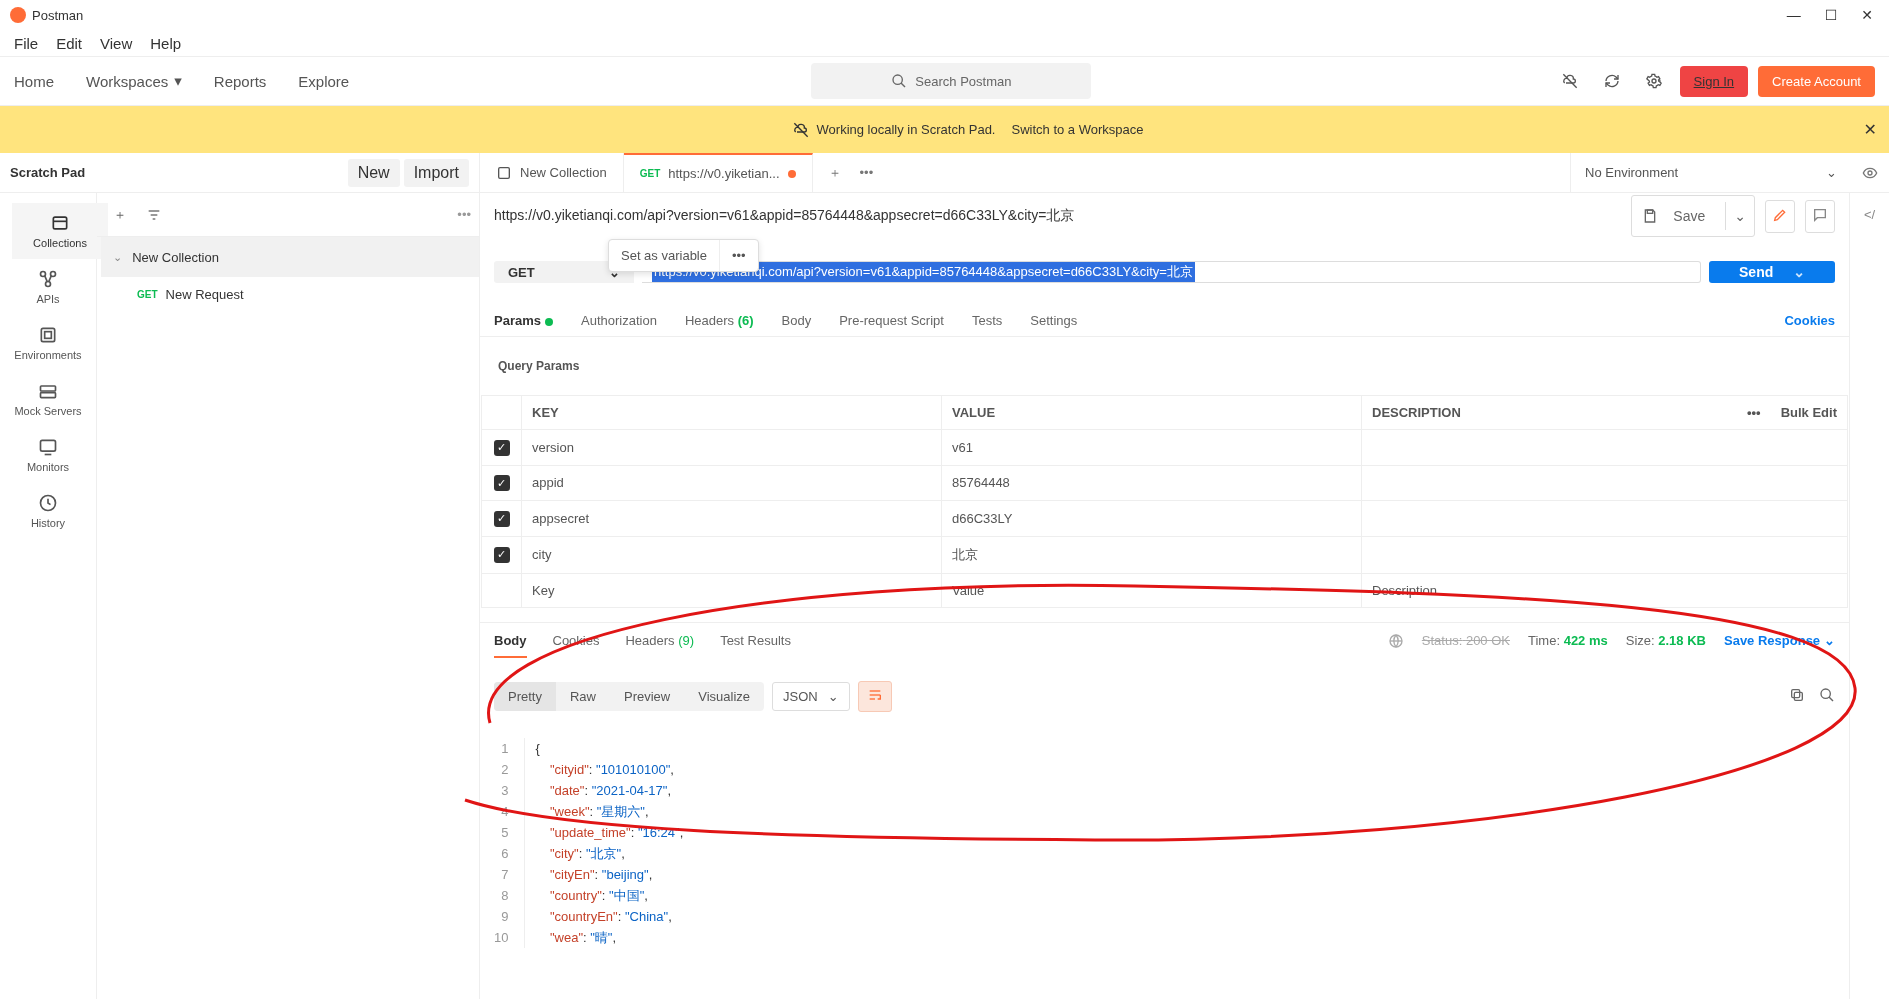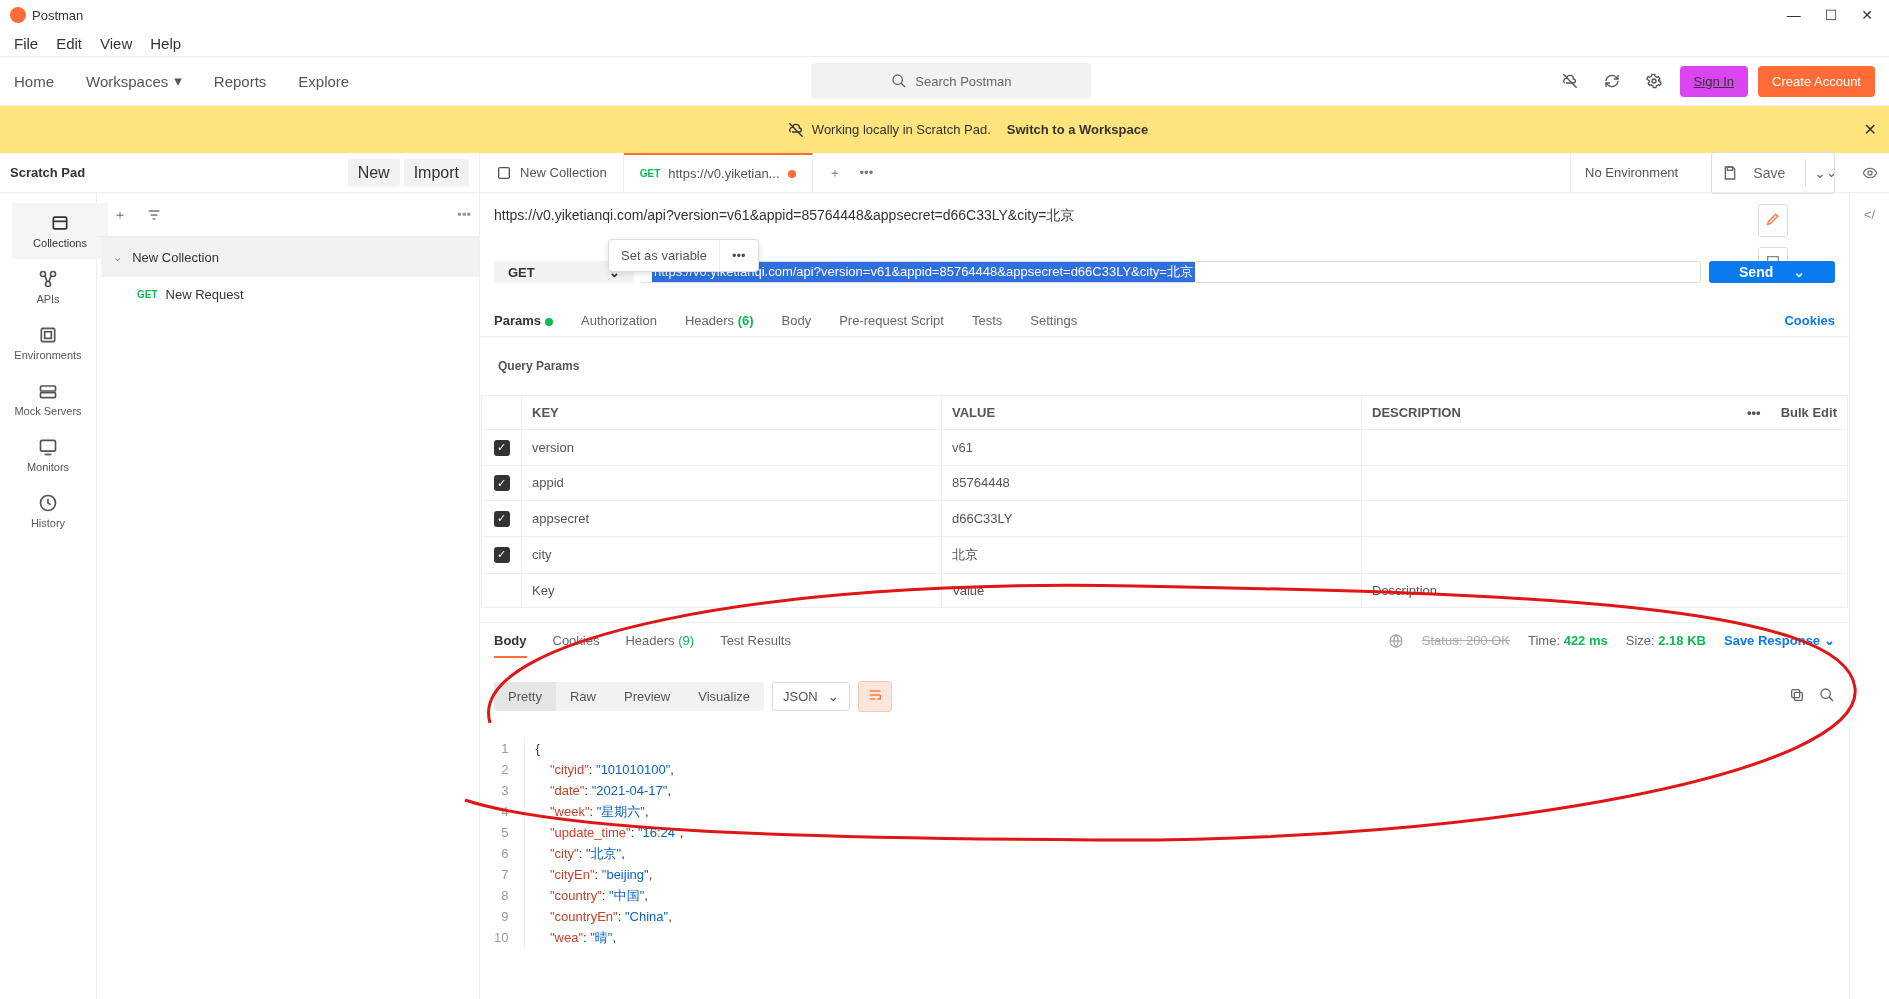--- a/index.html
+++ b/index.html
@@ -17,26 +17,26 @@
   .menubar { height:26px; display:flex; align-items:center; padding: 0 6px; gap:2px; }
   .menubar span { padding: 2px 8px; font-size:15px; color:#333; }
 
   
   .header { height:50px; border-top:1px solid #eee; border-bottom:1px solid #eee; display:flex; align-items:center; padding:0 14px; justify-content:space-between; }
   .header-left { display:flex; gap:32px; align-items:center; }
   .header-left span { font-size:15px; color:#555; display:flex; align-items:center; gap:6px;}
   .search-box { width:280px; height:36px; background:#f2f2f2; border-radius:4px; display:flex; align-items:center; justify-content:center; gap:8px; color:#666;}
   .header-right { display:flex; align-items:center; gap:10px;}
   .icon-btn { width:32px;height:32px;display:flex;align-items:center;justify-content:center;color:#555;background:transparent;border:none;border-radius:4px;}
-  .btn-signin { background:#d946ef; border:none; padding:8px 14px; border-radius:4px; color:#333; font-size:13px;text-decoration:underline;}
+  .btn-signin { background:#ef4444; border:none; padding:8px 14px; border-radius:4px; color:#333; font-size:13px;text-decoration:underline;}
   .btn-create { background:#ff6c37; color:#fff; border:none; padding:8px 14px; border-radius:4px; font-size:13px;}
 
   
   .banner { background:#ffe47e; height:47px; display:flex; align-items:center; justify-content:center; position:relative; font-size:13px; color:#333;padding-left:47px;}
-  .banner b { font-weight:700; margin-left:16px;}
+  .banner b { font-weight:400; margin-left:16px;}
   .banner .close { position:absolute; right:12px; font-size:16px;}
 
   
   .workspace-bar { height:40px; border-bottom:1px solid #eee; display:flex; align-items:stretch;}
   .wb-left { width:480px; display:flex; align-items:center; justify-content:space-between; padding:0 10px; border-right:1px solid #eee;}
   .wb-left .title { font-weight:600; color:#333;}
   .wb-left .actions { display:flex; gap:4px;}
   .wb-left .actions button{ background:#f2f2f2; border:none; padding:5px 10px; border-radius:3px; font-size:16px; color:#333;}
   .wb-tabs { display:flex; align-items:stretch; flex:1; border-right:1px solid #eee;}
   .wb-tab { display:flex; align-items:center; gap:8px; padding:0 16px; border-right:1px solid #eee; font-size:13px; color:#555; position:relative;}
@@ -65,21 +65,21 @@
   .collection-row { height:40px; background:#f1f1f1; display:flex;align-items:center;padding:0 12px;gap:10px;font-size:13px;color:#333; margin-left:4px;}
   .chev { color:#888; font-size:11px;}
   .request-row { height:34px; display:flex;align-items:center;padding-left:40px;gap:8px;font-size:13px;color:#333;}
   .request-row .m { font-size:10px;font-weight:700;color:#0cbb52;}
 
   
   .content { flex:1; display:flex; flex-direction:column; position:relative;gap:14px;}
   .right-tools { width:40px; border-left:1px solid #eee; display:flex;flex-direction:column;align-items:center; padding-top:14px; gap:20px; color:#888;}
 
   .url-breadcrumb { height:46px; display:flex;align-items:center;justify-content:space-between;padding:0 14px; font-size:14px;color:#333;}
-  .url-breadcrumb .save-group { display:flex; gap:10px; align-items:center;flex-direction:column;}
+  .url-breadcrumb .save-group { display:flex; gap:10px; align-items:center;}
   .save-btn { display:flex; align-items:center;border:1px solid #ddd;border-radius:3px;overflow:hidden;}
   .save-btn span { padding:6px 10px; display:flex;align-items:center;gap:5px;color:#666;}
   .save-btn .caret { border-left:1px solid #ddd; padding:6px 8px;}
   .edit-btn { border:1px solid #ddd;border-radius:3px;padding:6px;color:#ff6c37;}
   .comment-btn { border:1px solid #ddd;border-radius:3px;padding:6px;color:#888;}
 
   
   .var-popup { position:absolute; top:46px; left:128px; background:#fff; border:1px solid #ddd; box-shadow:0 2px 6px rgba(0,0,0,0.12); border-radius:4px; display:flex; align-items:center;}
   .var-popup span { padding:8px 12px; color:#555; font-size:13px;}
   .var-popup .dots { border-left:1px solid #eee;}

